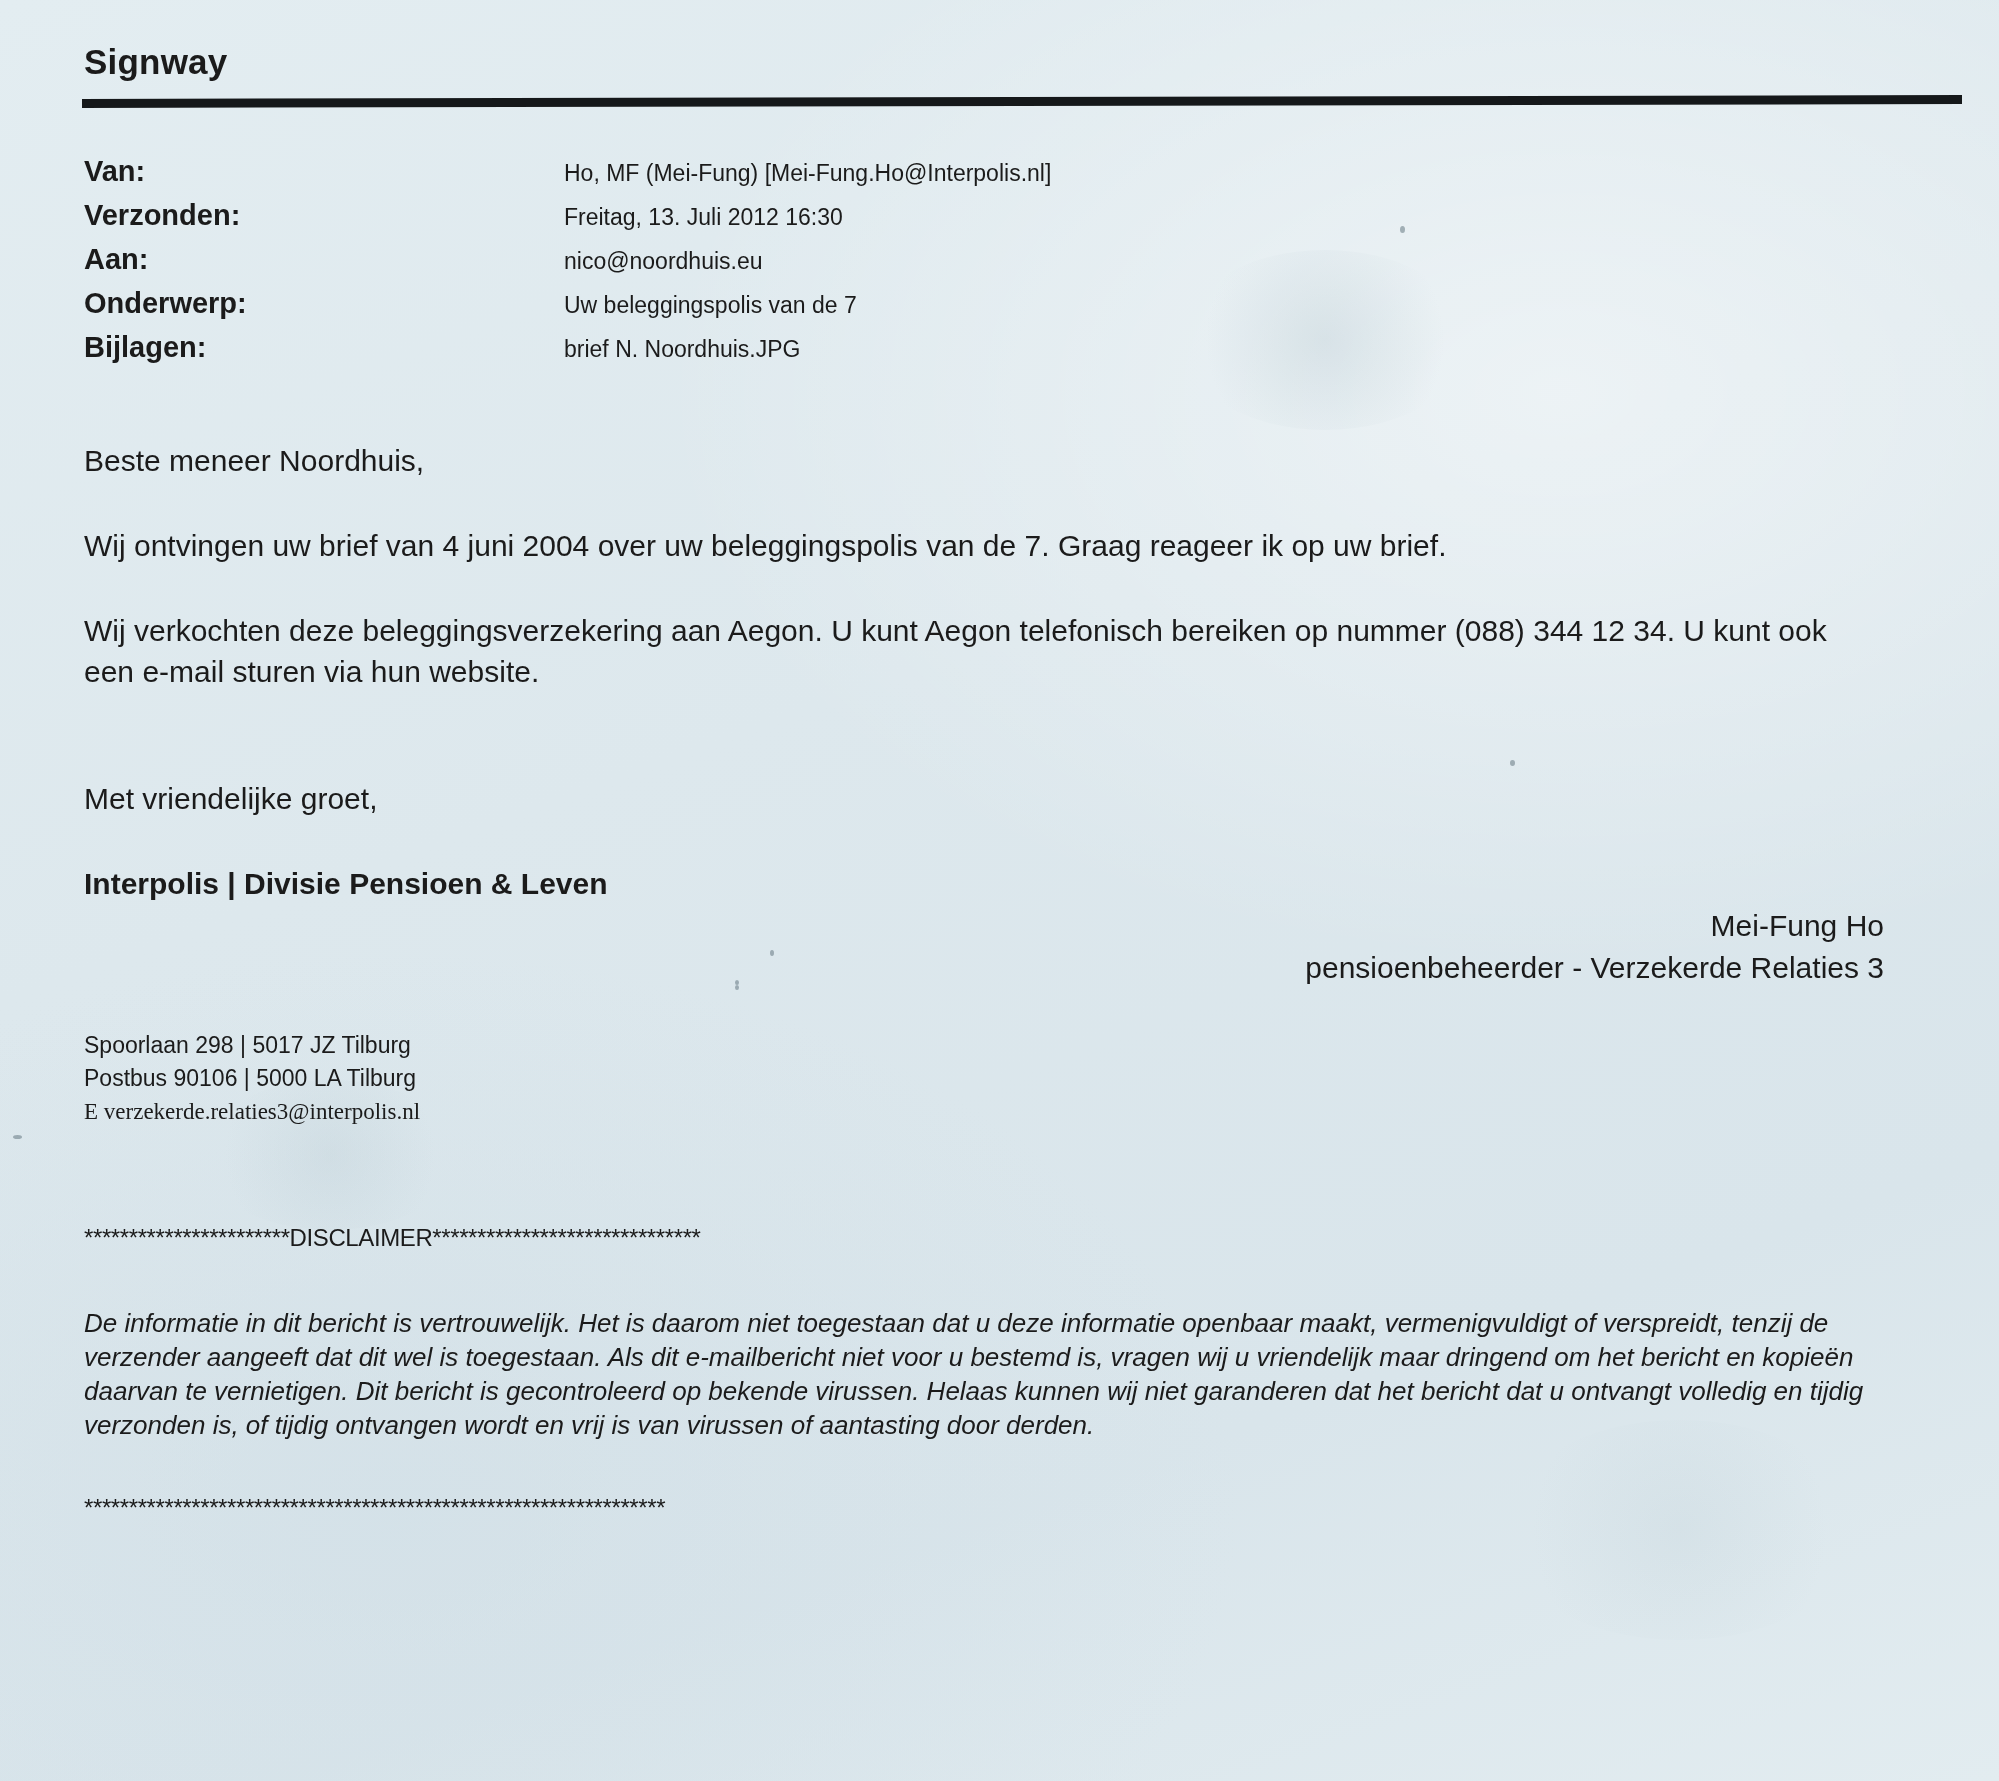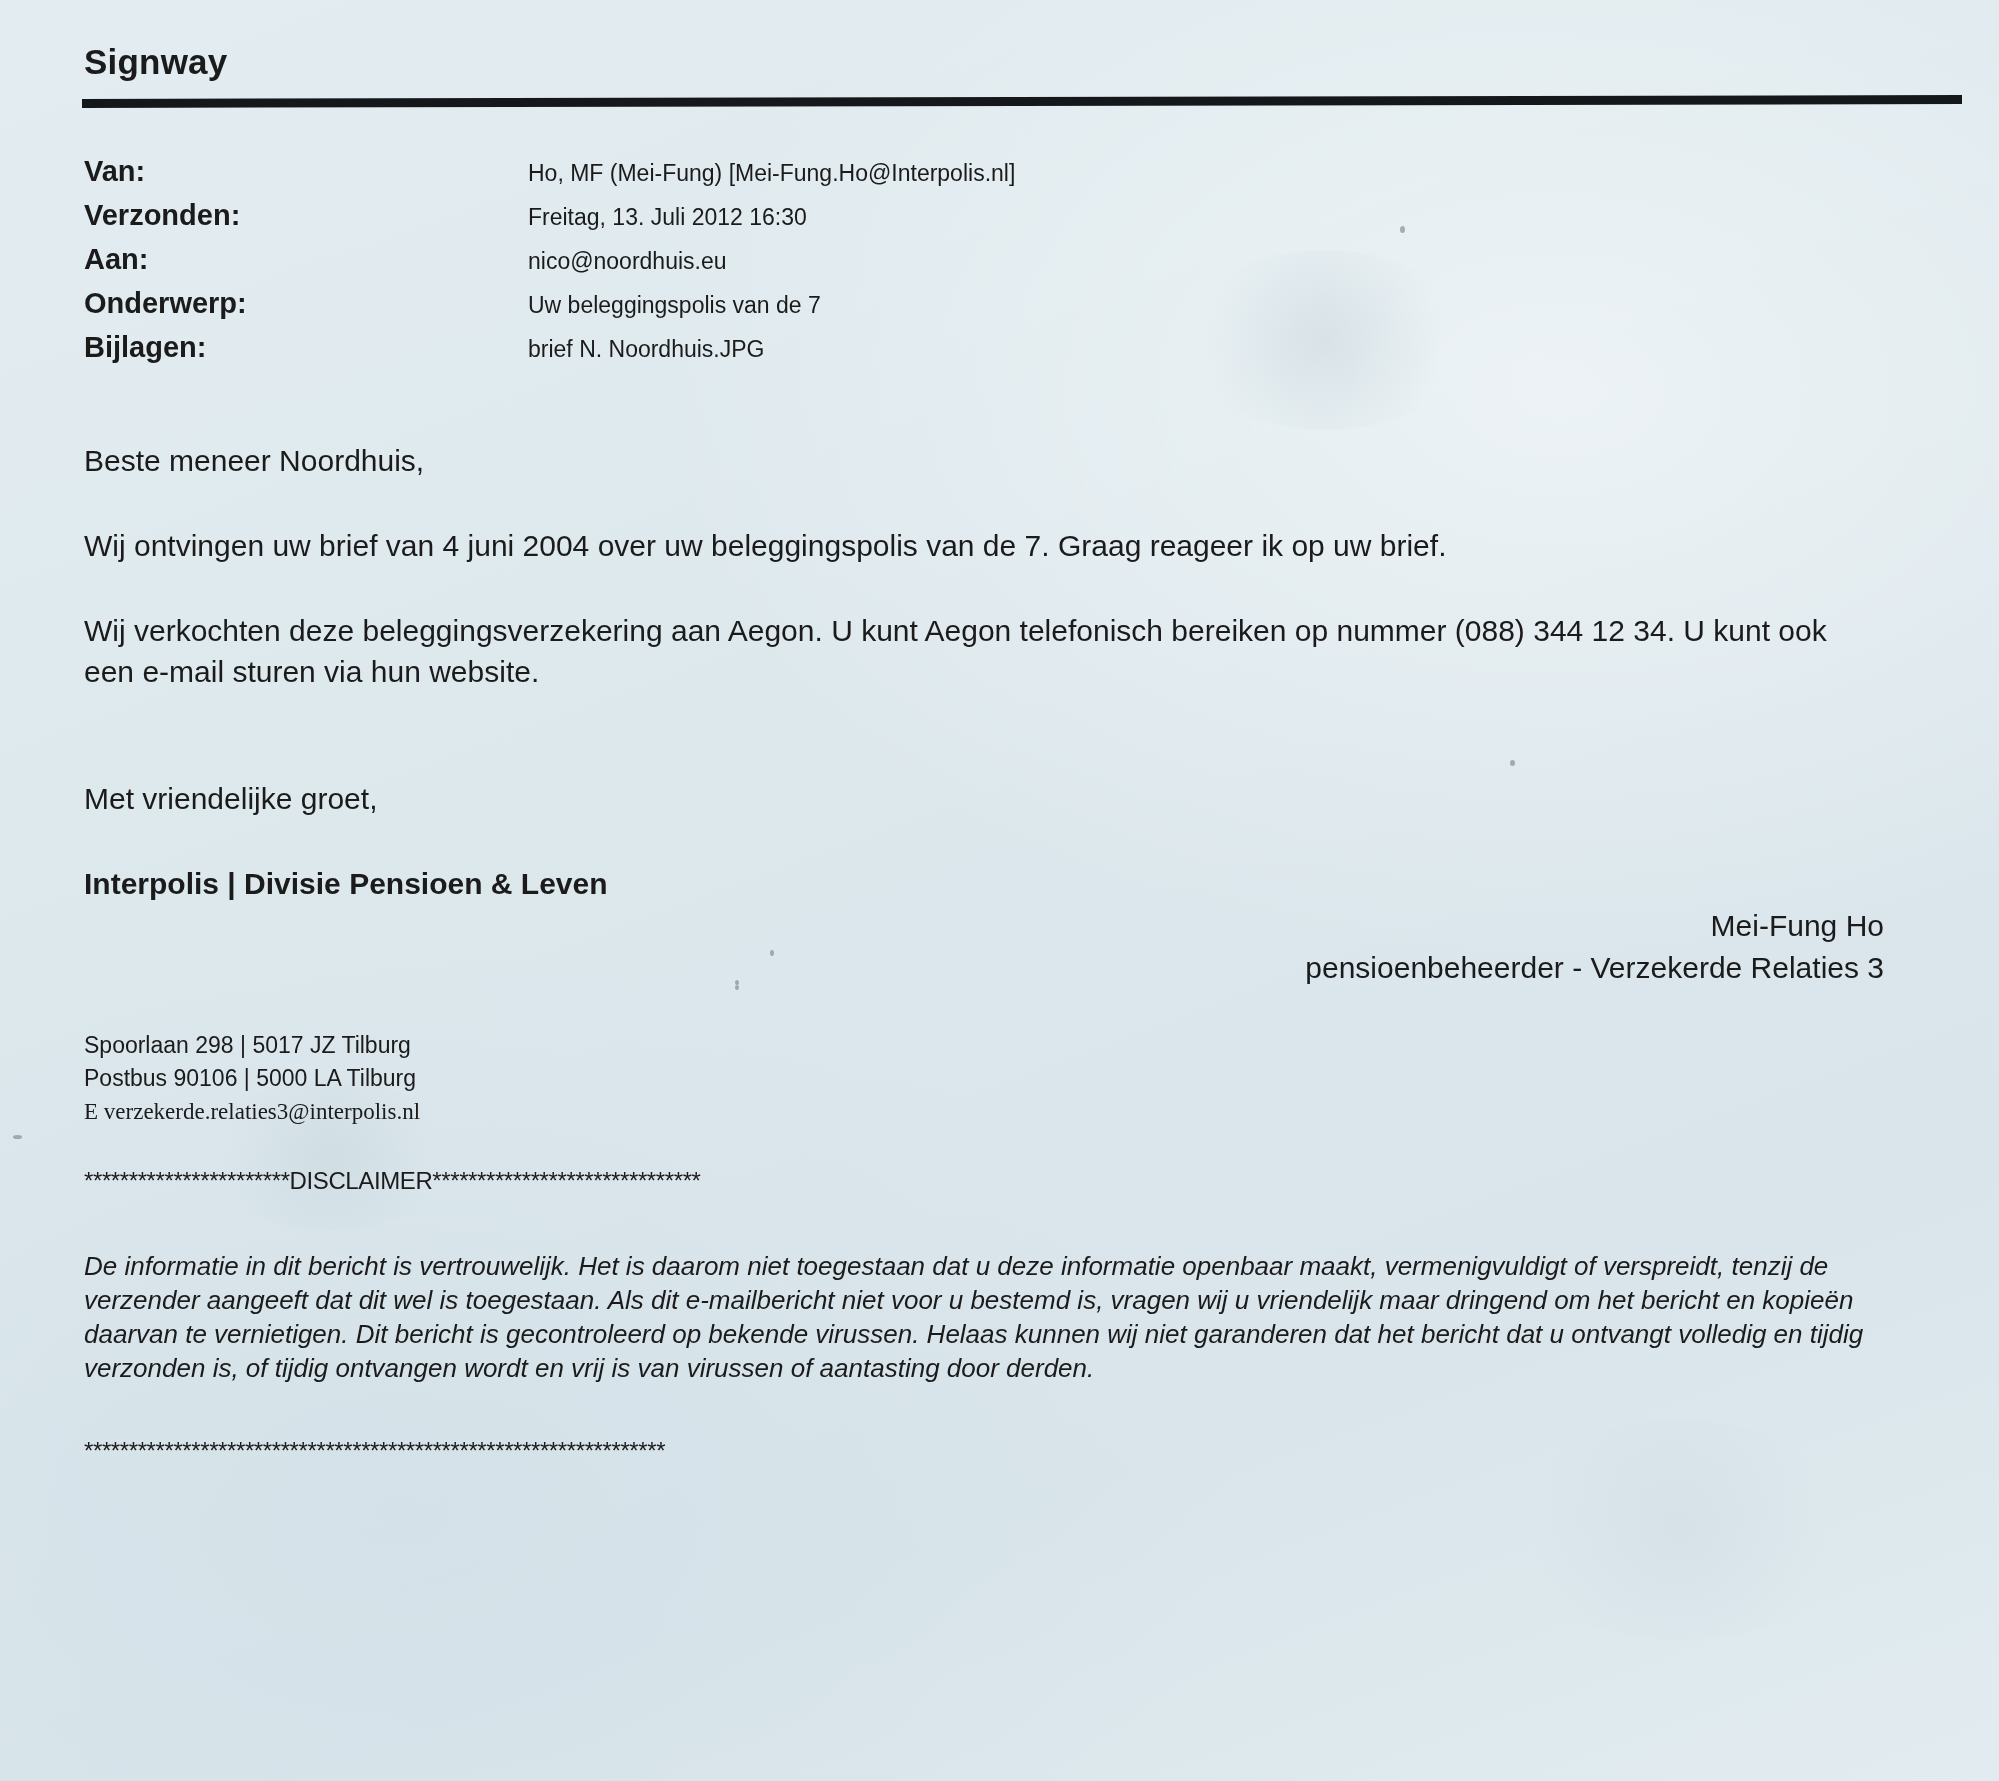--- a/index.html
+++ b/index.html
@@ -61,20 +61,21 @@
   .fields {
     position: absolute;
     left: 84px;
     top: 152px;
     width: 1300px;
   }
   .field-row {
     display: flex;
     align-items: baseline;
     margin-bottom: 4px;
+    gap: 36px;
   }
   .field-label {
     width: 444px;
     flex: 0 0 444px;
     font-size: 29px;
     font-weight: bold;
     line-height: 38px;
   }
   .field-value {
     font-size: 23px;
@@ -117,21 +118,21 @@
     font-size: 23px;
     line-height: 33px;
     margin: 0;
   }
   .addr-line.serif {
     font-family: "Liberation Serif", serif;
     font-size: 23px;
   }
 
   .disclaimer-top {
-    margin-top: 39px;
+    margin-top: 96px;
     font-size: 24px;
     line-height: 28px;
     letter-spacing: -0.4px;
     white-space: nowrap;
   }
   .disclaimer-text {
     margin-top: 54px;
     font-size: 26px;
     line-height: 34px;
     font-style: italic;

